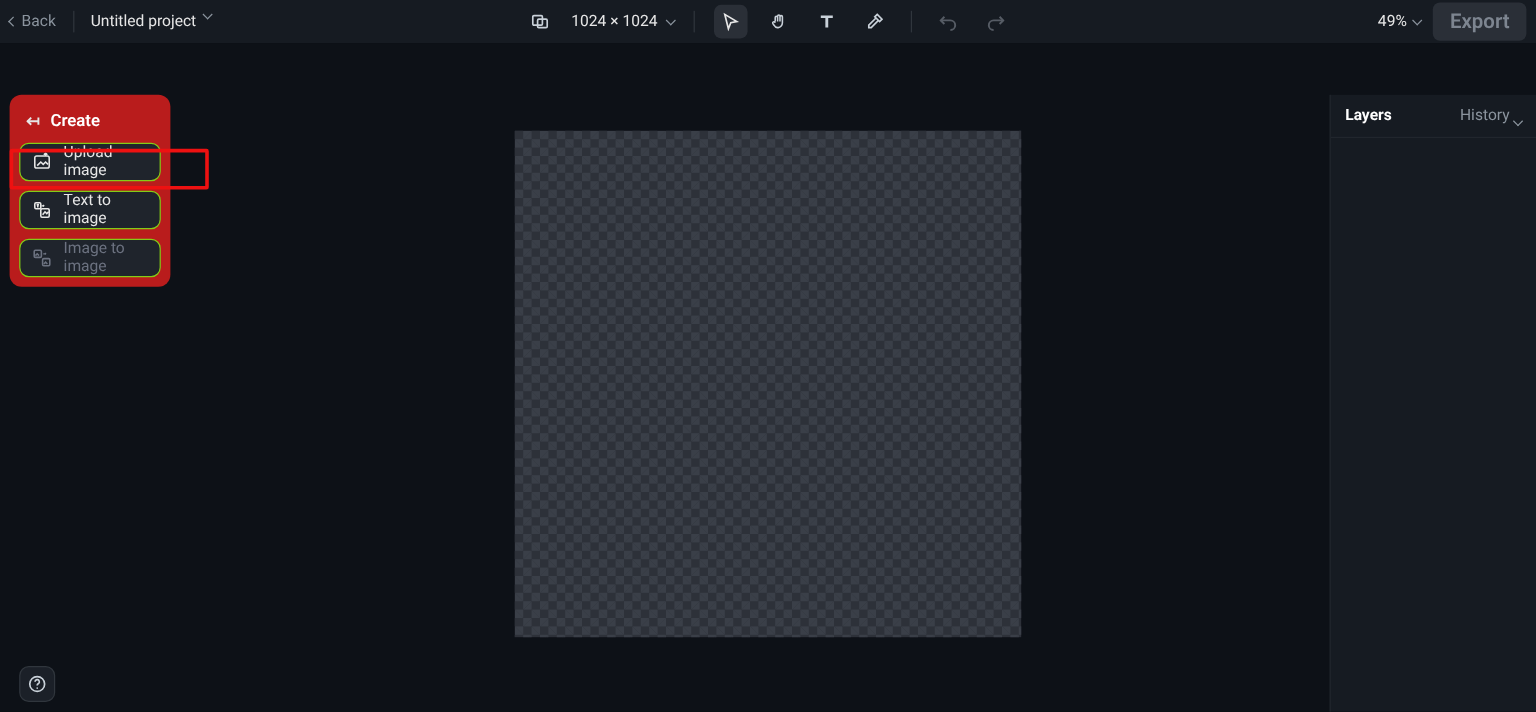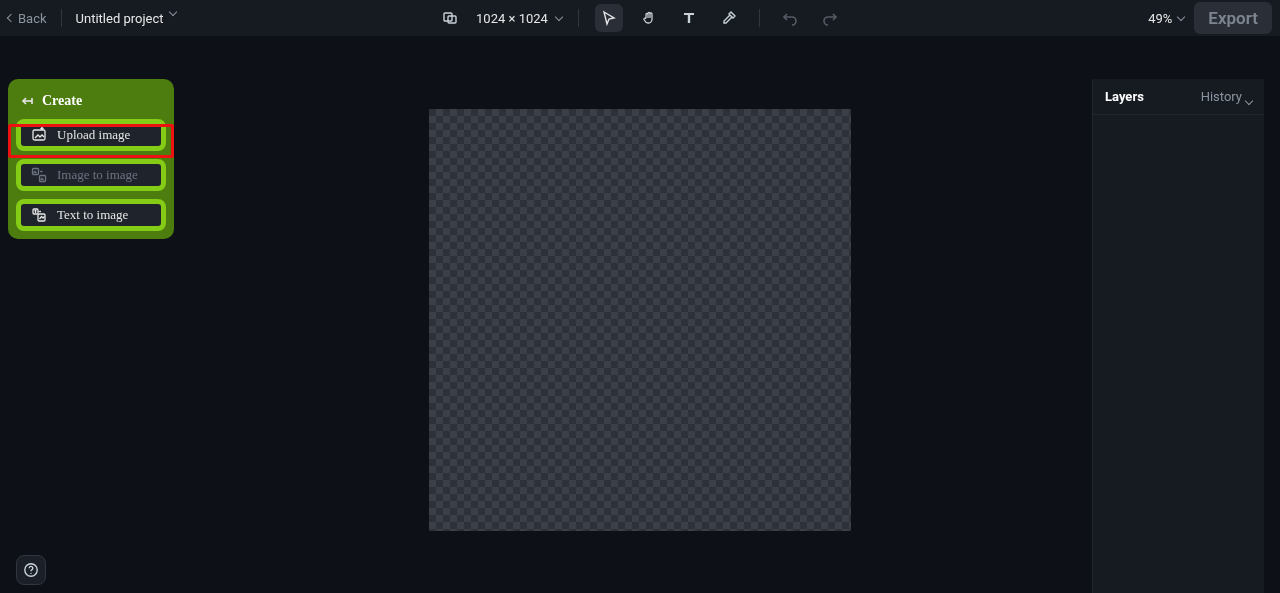--- a/index.html
+++ b/index.html
@@ -28,30 +28,30 @@
     background-color: #2d3139;
     background-image:
       linear-gradient(45deg, #3a3f48 25%, transparent 25%),
       linear-gradient(-45deg, #3a3f48 25%, transparent 25%),
       linear-gradient(45deg, transparent 75%, #3a3f48 75%),
       linear-gradient(-45deg, transparent 75%, #3a3f48 75%);
     background-size: 14px 14px;
     background-position: 0 0, 0 7px, 7px -7px, -7px 0px;
   }
   
-  .panel { position: absolute; left: 8px; top: 43px; width: 166px; background: #4d7c0f; border-radius: 10px; padding: 8px; font-family: Liberation Serif, serif; }
+  .panel { position: absolute; left: 8px; top: 43px; width: 134px; background: #b91c1c; border-radius: 10px; padding: 8px; }
   .panel-header { display: flex; align-items: center; gap: 8px; padding: 6px 4px 10px 4px; font-size: 14px; font-weight: 600; color: #ffffff; }
   .panel-header .arrow-left { display: inline-flex; }
-  .opt-btn { display: flex; align-items: center; gap: 10px; width: 100%; height: 32px; padding: 0 10px; margin-bottom: 8px; border: 5px solid #84cc16; background: #1f242c; border-radius: 8px; font-size: 13px; color: #e6e6e6; cursor: pointer; }
+  .opt-btn { display: flex; align-items: center; gap: 10px; width: 100%; height: 32px; padding: 0 10px; margin-bottom: 8px; border: 1px solid #84cc16; background: #1f242c; border-radius: 8px; font-size: 13px; color: #e6e6e6; cursor: pointer; }
   .opt-btn:last-child { margin-bottom: 0; }
   .opt-btn.disabled { color: #6c7280; cursor: default; }
   .opt-btn .ico { width: 16px; height: 16px; display: flex; align-items: center; justify-content: center; }
   .highlight-upload { position: absolute; left: 8px; top: 88px; width: 166px; height: 34px; border: 3px solid #e11; border-radius: 2px; pointer-events: none; }
   
-  .layers-panel { position: absolute; right: 16px; top: 43px; width: 172px; bottom: 0; background: #161b22; border-left: 1px solid #21262d; }
+  .layers-panel { position: absolute; right: 0; top: 43px; width: 172px; bottom: 0; background: #161b22; border-left: 1px solid #21262d; }
   .layers-head { display: flex; align-items: center; justify-content: space-between; padding: 10px 12px; font-size: 13px; }
   .layers-head .title { font-weight: 700; color: #ffffff; }
   .layers-head .history { display: flex; align-items: flex-end; gap: 4px; color: #8b949e; cursor: pointer; }
   .layers-head .history .chev-d { width: 6px; height: 6px; border-right: 1.5px solid #8b949e; border-bottom: 1.5px solid #8b949e; transform: rotate(45deg); margin-top: -2px; }
   .layers-divider { height: 1px; background: #21262d; margin: 0 0; }
   
   .help-btn { position: absolute; left: 16px; bottom: 8px; width: 30px; height: 30px; display: flex; align-items: center; justify-content: center; background: #1b2028; border: 1px solid #30363d; border-radius: 8px; color: #c9d1d9; cursor: pointer; font-size: 14px; }
   svg { display: block; }
 </style>
 </head>
@@ -146,47 +146,47 @@
 
     <div class="opt-btn">
       <span class="ico">
         <svg width="16" height="16" viewBox="0 0 16 16" fill="none" stroke="#e6e6e6" stroke-width="1.3">
           <rect x="2" y="3" width="12" height="10" rx="1.5"></rect>
           <path d="M4 11 L7 8 L9 10 L11 8 L13 10"></path>
           <path d="M11 3 L11 0.5 M9.5 2 L11 0.5 L12.5 2" stroke-width="1.2"></path>
         </svg>
       </span>
       <span>Upload image</span>
+    </div>
+
+    <div class="opt-btn">
+      <span class="ico">
+        <svg width="16" height="16" viewBox="0 0 16 16" fill="none" stroke="#e6e6e6" stroke-width="1.3">
+          <rect x="2" y="2" width="5" height="5" rx="1"></rect>
+          <path d="M3.5 3.5 H5.5 M4.5 3.5 V6"></path>
+          <rect x="7" y="7" width="7" height="7" rx="1"></rect>
+          <path d="M8.5 12 L10.5 9.5 L12 11 L13.5 9.5"></path>
+          <path d="M7.5 4.5 L9.5 4.5 M8.8 3.8 L9.5 4.5 L8.8 5.2" stroke-width="1.1"></path>
+        </svg>
+      </span>
+      <span>Text to image</span>
     </div>
 
     <div class="opt-btn disabled">
       <span class="ico">
         <svg width="16" height="16" viewBox="0 0 16 16" fill="none" stroke="#6c7280" stroke-width="1.3">
           <rect x="1.5" y="1.5" width="6" height="6" rx="1"></rect>
           <path d="M2.5 6 L4 4.5 L5.5 6"></path>
           <rect x="8.5" y="8.5" width="6" height="6" rx="1"></rect>
           <path d="M9.5 13 L11 11.5 L12.5 13"></path>
           <path d="M9 4.5 L11 4.5 M10.3 3.8 L11 4.5 L10.3 5.2" stroke-width="1.1"></path>
         </svg>
       </span>
       <span>Image to image</span>
     </div>
-
-    <div class="opt-btn">
-      <span class="ico">
-        <svg width="16" height="16" viewBox="0 0 16 16" fill="none" stroke="#e6e6e6" stroke-width="1.3">
-          <rect x="2" y="2" width="5" height="5" rx="1"></rect>
-          <path d="M3.5 3.5 H5.5 M4.5 3.5 V6"></path>
-          <rect x="7" y="7" width="7" height="7" rx="1"></rect>
-          <path d="M8.5 12 L10.5 9.5 L12 11 L13.5 9.5"></path>
-          <path d="M7.5 4.5 L9.5 4.5 M8.8 3.8 L9.5 4.5 L8.8 5.2" stroke-width="1.1"></path>
-        </svg>
-      </span>
-      <span>Text to image</span>
-    </div>
   </div>
 
   <div class="highlight-upload"></div>
 
   <div class="layers-panel">
     <div class="layers-head">
       <span class="title">Layers</span>
       <div class="history">
         <span>History</span>
         <span class="chev-d"></span>

